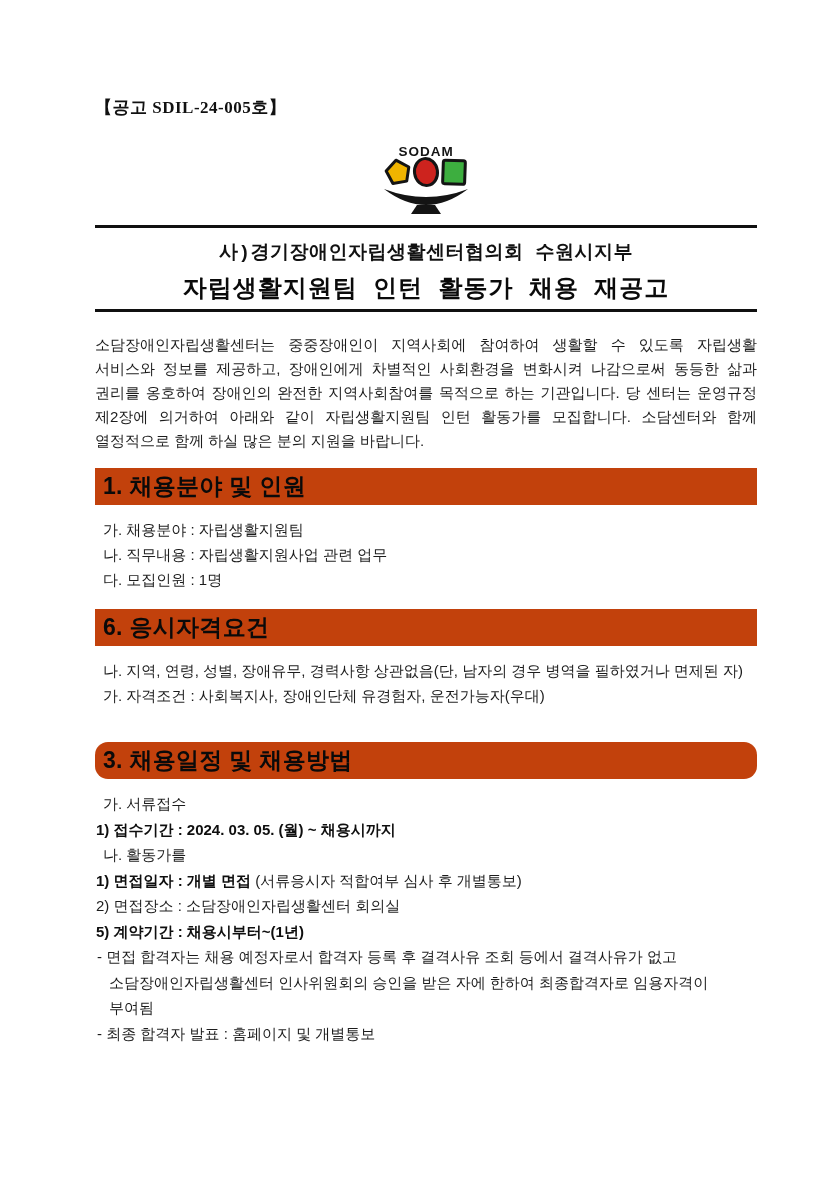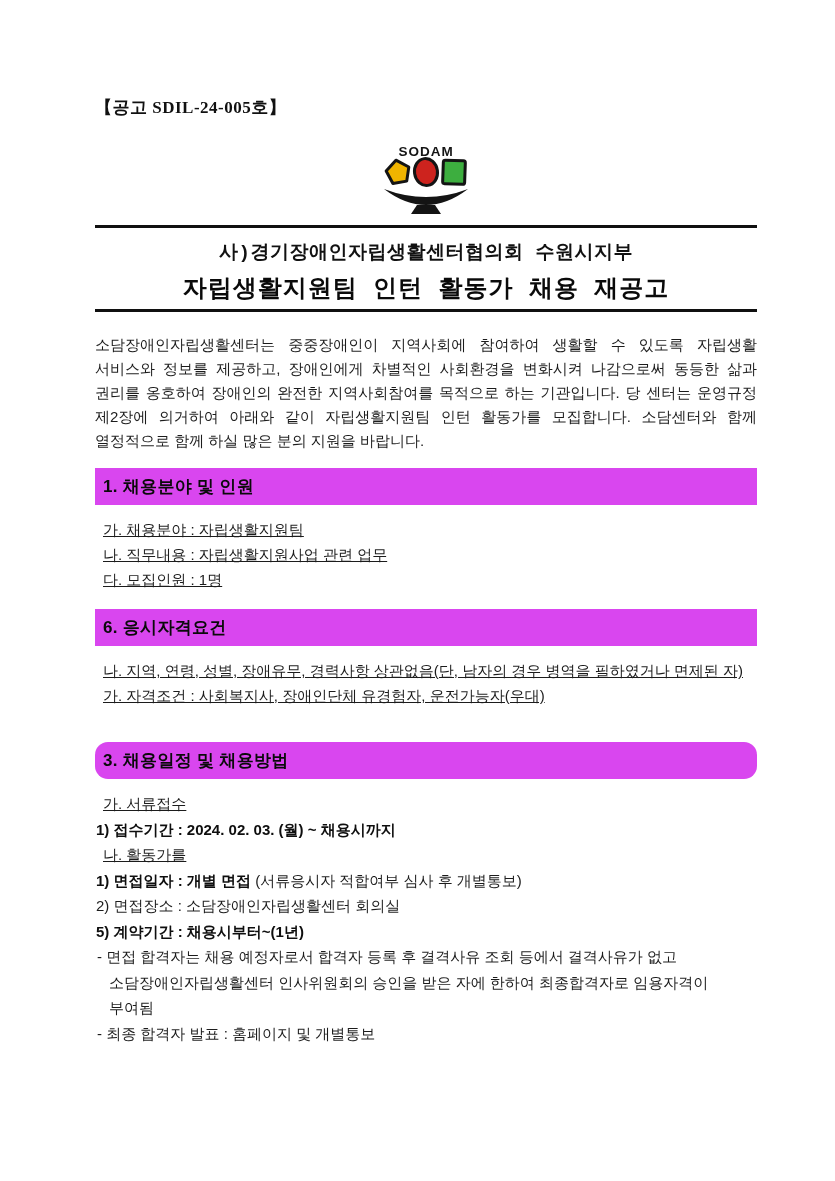--- a/index.html
+++ b/index.html
@@ -45,40 +45,40 @@
   }
   .intro{
     margin-top:21px;
     font-size:15px;
     line-height:24px;
     text-align:justify;
     word-break:keep-all;
     color:#1c1c1c;
   }
   .section-bar{
-    background:#d946ef;
+    background:#c2410c;
     height:37px;
     display:flex;align-items:center;
     padding-left:8px;
     box-sizing:border-box;
-    font-size:17px;font-weight:bold;color:#0a0a0a;
+    font-size:23px;font-weight:bold;color:#0a0a0a;
     letter-spacing:0.3px;
   }
   .bar-1{margin-top:15px;}
   .bar-2{margin-top:17px;}
   .bar-3{margin-top:34px;border-radius:13px;}
   .items{
     margin-top:12px;
     font-size:15px;
     line-height:25px;
     color:#1c1c1c;
   }
   .items-3{line-height:25.5px;}
   .item{word-break:keep-all;}
-  .item-letter{padding-left:8px;text-decoration:underline;}
+  .item-letter{padding-left:8px;}
   .item-num{padding-left:1px;}
   .item-dash{padding-left:14px;text-indent:-12px;}
   .b{font-weight:bold;color:#0e0e0e;}
   .n{font-weight:normal;}
   .logo-svg{display:block;}
 </style>
 </head>
 <body>
 
 <div class="page">
@@ -115,21 +115,21 @@
     <div class="item item-letter"><span class="n">나. 지역, 연령, 성별, 장애유무, 경력사항 상관없음(단, 남자의 경우 병역을 필하였거나 면제된 자)</span></div>
     <div class="item item-letter"><span class="n">가. 자격조건 : 사회복지사, 장애인단체 유경험자, 운전가능자(우대)</span></div>
   </div>
 
   <div class="section-bar bar-3">3. 채용일정 및 채용방법</div>
   <div class="items items-3">
     <div class="item item-letter">
       <span class="n">가. 서류접수</span>
     </div>
     <div class="item item-num">
-      <span class="b">1) 접수기간 : 2024. 02. 03. (월) ~ 채용시까지</span>
+      <span class="b">1) 접수기간 : 2024. 03. 05. (월) ~ 채용시까지</span>
     </div>
     <div class="item item-letter">
       <span class="n">나. 활동가를</span>
     </div>
     <div class="item item-num">
       <span class="b">1) 면접일자 : 개별 면접</span><span class="n"> (서류응시자 적합여부 심사 후 개별통보)</span>
     </div>
     <div class="item item-num">
       <span class="n">2) 면접장소 : 소담장애인자립생활센터 회의실</span>
     </div>

